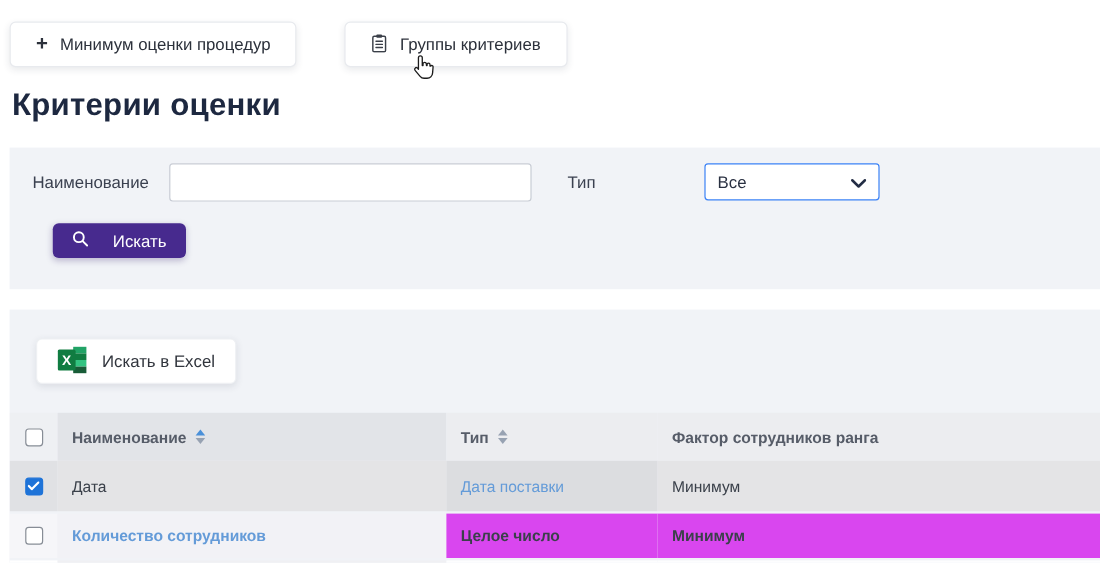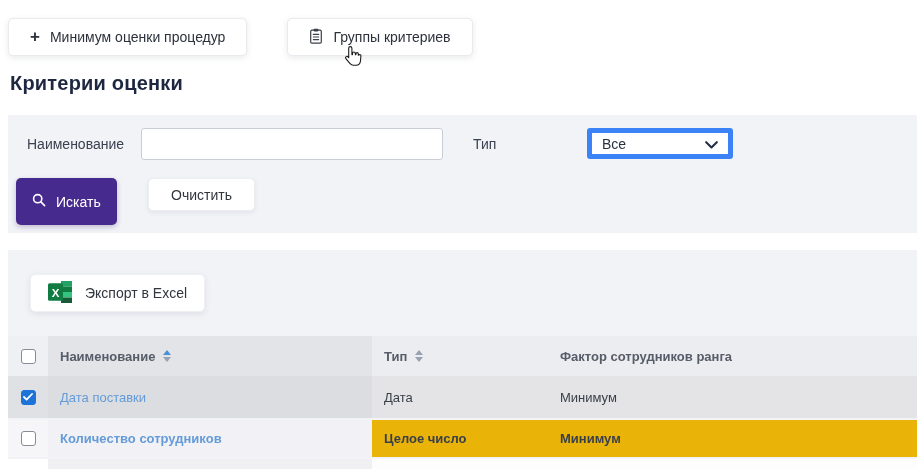--- a/index.html
+++ b/index.html
@@ -19,45 +19,45 @@
     font-size:14px;color:#2c313b;cursor:pointer;box-sizing:border-box;white-space:nowrap;
   }
   .tbtn + .tbtn{margin-left:40px;}
   .tbtn.groups{margin-left:40px;}
   .plus{font-size:17px;font-weight:700;color:#2c313b;line-height:1;margin-top:-2px;}
 
   
   .cursor{position:absolute;left:344px;top:45px;z-index:20;pointer-events:none;}
 
   
-  h1.title{margin:16px 0 0 2px;font-size:20px;font-weight:700;color:#1d2840;letter-spacing:.2px;}
+  h1.title{margin:16px 0 0 2px;font-size:26px;font-weight:700;color:#1d2840;letter-spacing:.2px;}
 
   
   .panel{background:#f1f3f7;width:909px;box-sizing:border-box;position:relative;}
   .panel.filter{margin-top:20px;height:118px;}
   .panel.results{margin-top:17px;height:219px;overflow:hidden;}
 
   
   .flabel{position:absolute;top:13px;height:32px;line-height:32px;font-size:14px;color:#3b4150;}
   .flabel.name{left:19px;}
   .flabel.type{left:465px;}
   .finput{
     position:absolute;left:133px;top:13px;width:302px;height:32px;box-sizing:border-box;
     border:1px solid #c9cdd5;border-radius:3px;background:#fff;padding:0 10px;
     font-size:14px;color:#2a3142;font-family:"Liberation Sans",sans-serif;outline:none;
   }
   .fselect{
     position:absolute;left:579px;top:13px;width:146px;height:31px;box-sizing:border-box;
-    border:5px solid #3b82f6;border-radius:3px;background:#fff;padding:0 10px;
+    border:1px solid #3b82f6;border-radius:3px;background:#fff;padding:0 10px;
     display:flex;align-items:center;justify-content:space-between;
     font-size:14px;color:#2a3142;cursor:pointer;
   }
   .btn-search{
-    position:absolute;left:8px;top:63px;height:47px;padding:0 16px;border:none;border-radius:5px;
-    background:#472a8e;color:#fff;font-size:14px;display:flex;align-items:center;gap:10px;
+    position:absolute;left:36px;top:63px;height:29px;padding:0 16px;border:none;border-radius:5px;
+    background:#472a8e;color:#fff;font-size:14px;display:flex;align-items:center;gap:20px;
     cursor:pointer;font-family:"Liberation Sans",sans-serif;box-shadow:0 2px 5px rgba(40,20,100,.25);
   }
   .btn-clear{
     position:absolute;left:140px;top:63px;height:33px;padding:0 22px;border:1px solid #eceef2;border-radius:5px;
     background:#fff;color:#31353d;font-size:14px;display:flex;align-items:center;
     cursor:pointer;font-family:"Liberation Sans",sans-serif;box-shadow:0 2px 5px rgba(40,50,70,.08);
   }
 
   
   .btn-export{
@@ -78,21 +78,21 @@
   .thead .c.cb{background:#eef0f3;}
   .thead .c.col-name{background:#e2e4e8;}
 
   .r{font-size:13px;color:#3a404a;}
   .r .link{color:#649bd8;cursor:pointer;}
   .r1{height:42px;}
   .r1 .c{background:#e4e4e6;}
   .r1 .c.cb{background:#e0e1e4;}
   .r1 .c.col-name{background:#dcdde0;}
   .r2{height:37px;border-top:2px solid #f1f3f7;font-weight:bold;}
-  .r2 .c{background:#eab308;}
+  .r2 .c{background:#d946ef;}
   .r2 .c.cb{background:#f6f6f9;}
   .r2 .c.col-name{background:#f2f2f6;}
   .r3{height:14px;border-top:2px solid #f1f3f7;}
   .r3 .c{background:#fdfdfe;}
   .r3 .c.cb{background:#fff;}
   .r3 .c.col-name{background:#f0f0f3;}
 
   
   .cbx{width:15px;height:15px;box-sizing:border-box;border:1.5px solid #878d96;border-radius:3px;background:#fff;cursor:pointer;}
   .cbx.checked{background:#1e73d8;border-color:#1e73d8;display:flex;align-items:center;justify-content:center;}
@@ -148,38 +148,35 @@
     </div>
     <button class="btn-search">
       <span>
         <svg width="14" height="14" viewBox="0 0 14 14">
             <circle cx="5.7" cy="5.7" r="4.1" fill="none" stroke="#fff" stroke-width="1.6"></circle>
             <path d="M8.9 8.9 12.6 12.6" stroke="#fff" stroke-width="1.6" stroke-linecap="round"></path>
           </svg>
       </span>
       <span>Искать</span>
     </button>
-    <button class="btn-clear">
-      <span>Очистить</span>
-    </button>
   </div>
 
   <div class="panel results">
     <button class="btn-export">
       <span>
         <svg width="26" height="24" viewBox="0 0 26 24">
           <rect x="13" y="1" width="11" height="5.5" fill="#21a366"></rect>
           <rect x="13" y="6.5" width="11" height="5.5" fill="#107c41"></rect>
           <rect x="13" y="12" width="11" height="5.5" fill="#33c481"></rect>
           <rect x="13" y="17.5" width="11" height="5.5" fill="#185c37"></rect>
           <rect x="0" y="3.2" width="15" height="17.6" rx="1.6" fill="#107c41"></rect>
           <text x="7.5" y="16.5" text-anchor="middle" font-family="Liberation Sans, sans-serif" font-size="11.5" font-weight="bold" fill="#ffffff">X</text>
         </svg>
       </span>
-      <span>Экспорт в Excel</span>
+      <span>Искать в Excel</span>
     </button>
 
     <div class="table">
 
       <div class="trow thead">
         <div class="c cb">
           <span class="cbx"></span>
         </div>
         <div class="c txt col-name">
           <span>Наименование</span>
@@ -201,24 +198,24 @@
       </div>
 
       <div class="trow r r1">
         <div class="c cb">
           <span class="cbx checked">
             <svg width="10" height="8" viewBox="0 0 10 8">
                 <path d="M1 4l2.6 2.6L9 1" stroke="#fff" stroke-width="1.8" fill="none" stroke-linecap="round" stroke-linejoin="round"></path>
               </svg>
           </span>
         </div>
+        <div class="c txt col-type">Дата</div>
         <div class="c txt col-name">
           <span class="link">Дата поставки</span>
         </div>
-        <div class="c txt col-type">Дата</div>
         <div class="c txt col-factor">Минимум</div>
       </div>
 
       <div class="trow r r2">
         <div class="c cb">
           <span class="cbx"></span>
         </div>
         <div class="c txt col-name">
           <span class="link">Количество сотрудников</span>
         </div>

